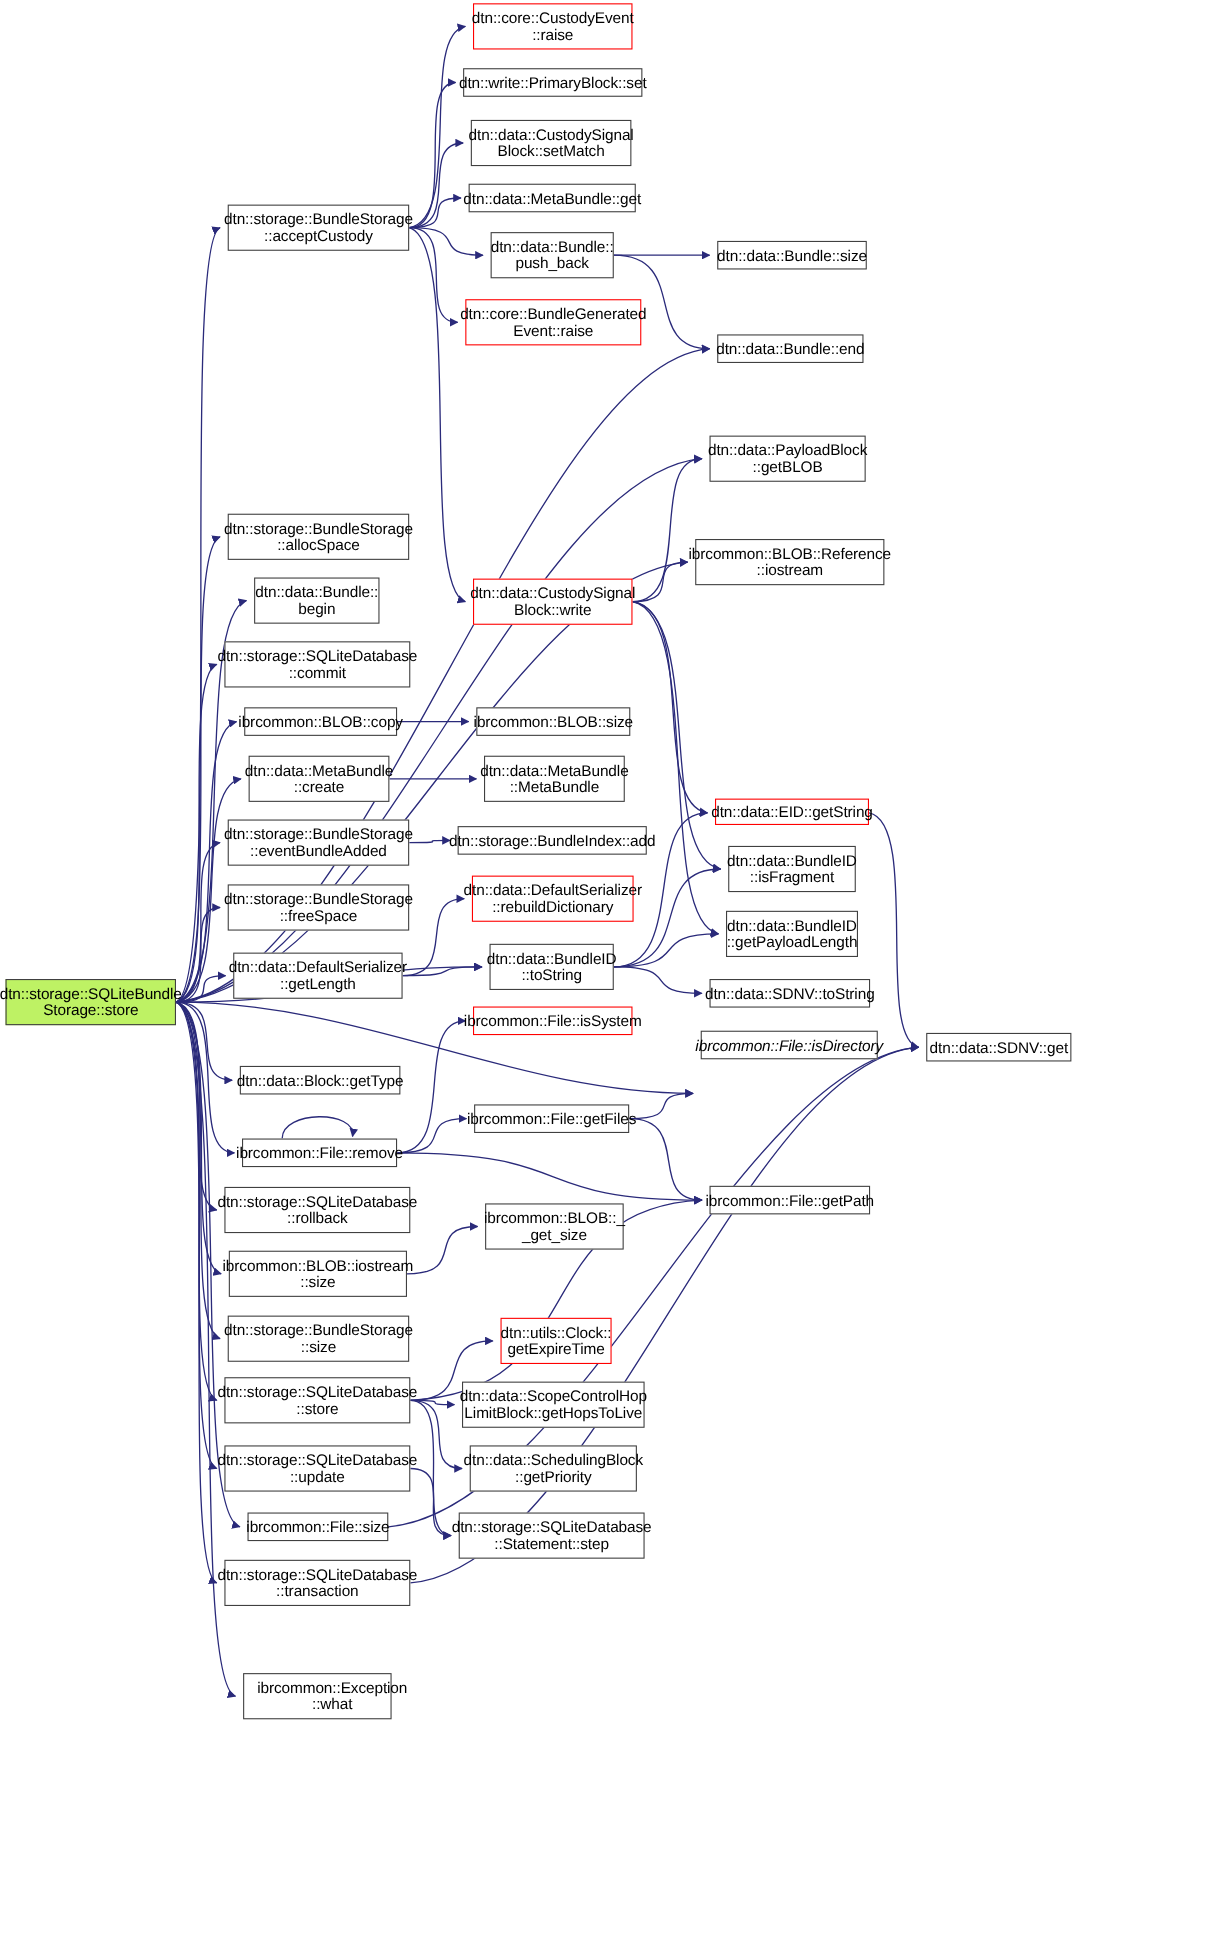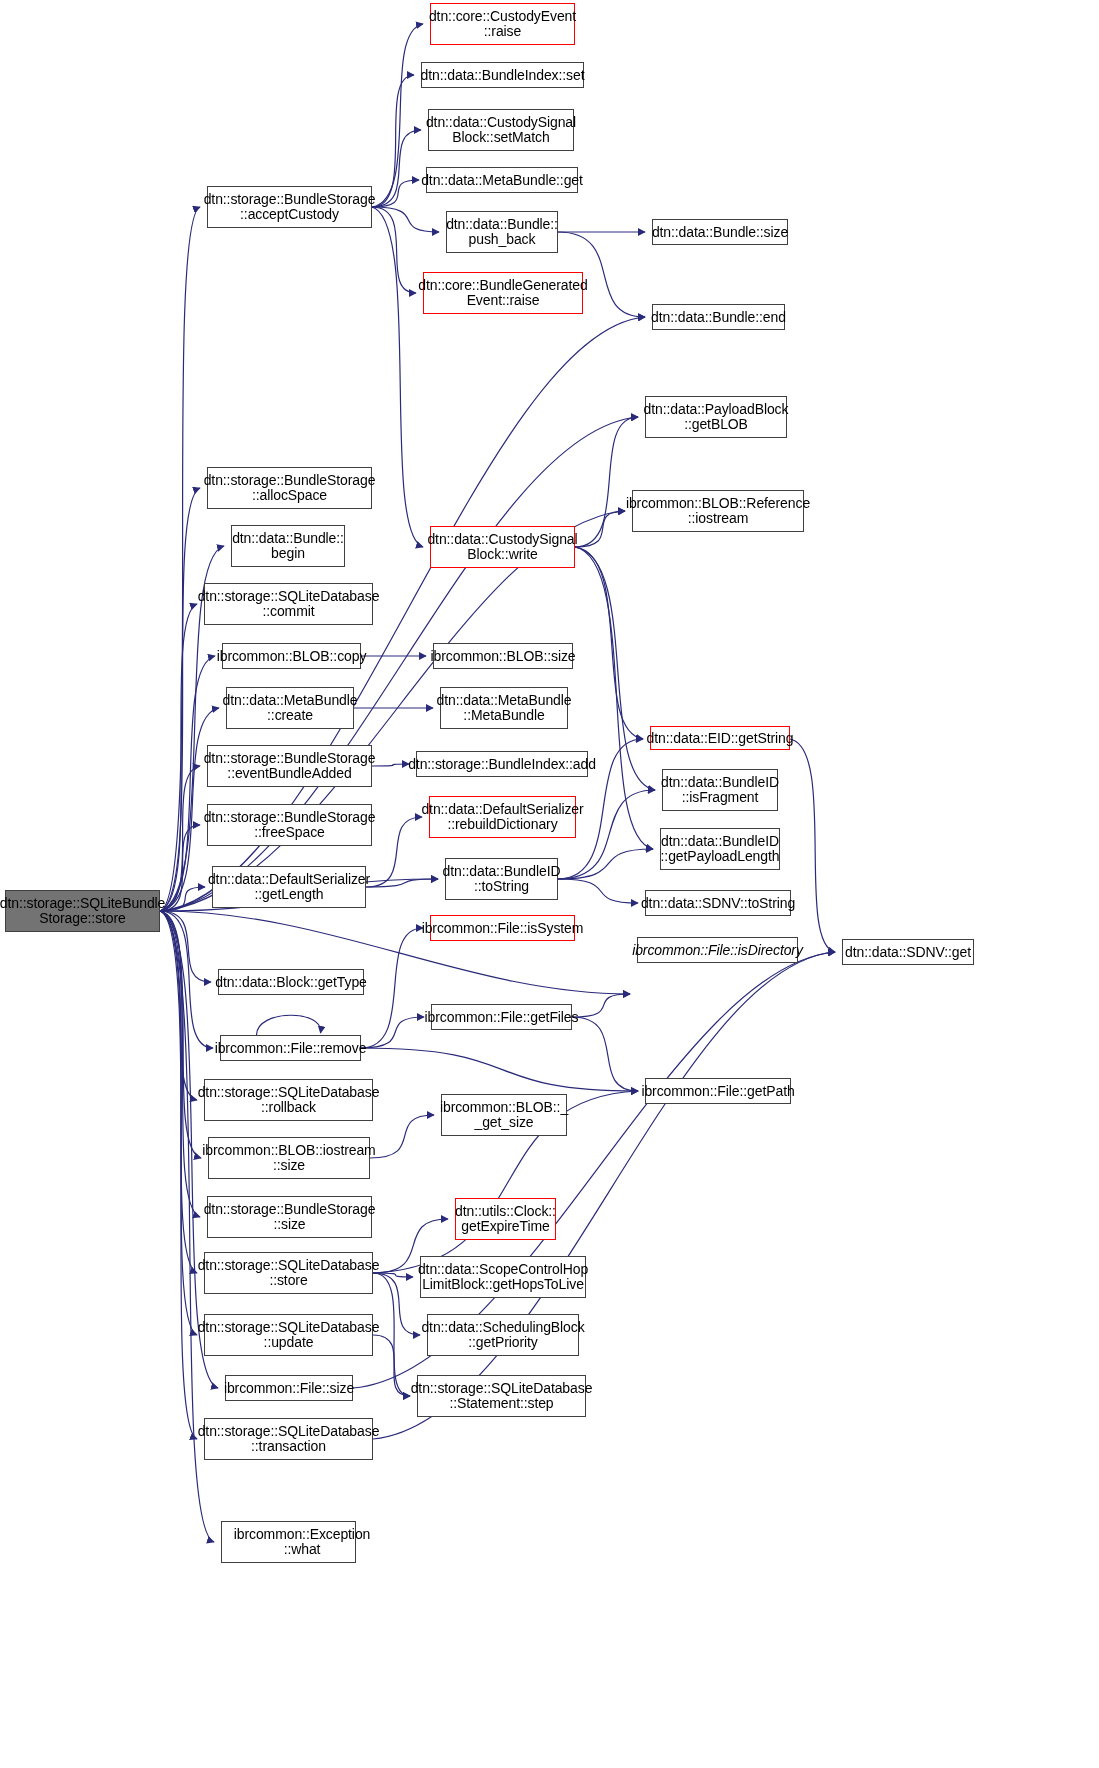--- a/index.html
+++ b/index.html
@@ -6,21 +6,21 @@
   html,body{margin:0;padding:0;background:#ffffff;}
   body{font-family:"Liberation Sans","DejaVu Sans",sans-serif;}
   #graph{position:relative;width:1099px;height:1768px;background:#fff;overflow:hidden;}
   svg.edges{position:absolute;left:0;top:0;width:1099px;height:1768px;pointer-events:none;}
   .node{position:absolute;box-sizing:border-box;background:#ffffff;border:1px solid #404040;
         display:flex;align-items:center;justify-content:center;text-align:center;
         font-size:14px;line-height:15px;color:#000;letter-spacing:-0.1px;
         font-family:"Liberation Sans","DejaVu Sans",sans-serif;}
   .node span{display:block;padding:0 3px;white-space:pre-line;}
   .node.red{border:1px solid #ff0000;}
-  .node.current{background:#737373;border:1px solid #404040;}
+  .node.current{background:#bef264;border:1px solid #404040;}
 </style>
 </head>
 <body>
 
 <div id="graph">
   <svg class="edges" id="edge-layer" viewBox="0 0 1099 1768" xmlns="http://www.w3.org/2000/svg">
     <defs>
       <marker id="arrow" viewBox="0 0 10 10" refX="9" refY="5" markerWidth="6.5" markerHeight="6.5" orient="auto-start-reverse">
         <path d="M 0 0 L 10 5 L 0 10 z" fill="#2a2a7a"></path>
       </marker>
@@ -90,21 +90,21 @@
         <path d="M 373 1439 C 543 1425, 672 966, 835 952" marker-end="url(#arrow)"></path>
         <path d="M 160 911 C 211.55 925, 169.45 1528, 214 1542" marker-end="url(#arrow)"></path>
       </g>
   </svg>
   <div id="node-layer">
       <div class="node red" style="left: 430px; top: 3px; width: 145px; height: 42px;">
         <span>dtn::core::CustodyEvent
 ::raise</span>
       </div>
       <div class="node" style="left: 421px; top: 62px; width: 163px; height: 26px;">
-        <span>dtn::data::BundleIndex::set</span>
+        <span>dtn::write::PrimaryBlock::set</span>
       </div>
       <div class="node" style="left: 428px; top: 109px; width: 146px; height: 42px;">
         <span>dtn::data::CustodySignal
 Block::setMatch</span>
       </div>
       <div class="node" style="left: 426px; top: 167px; width: 152px; height: 26px;">
         <span>dtn::data::MetaBundle::get</span>
       </div>
       <div class="node" style="left: 446px; top: 211px; width: 112px; height: 42px;">
         <span>dtn::data::Bundle::

